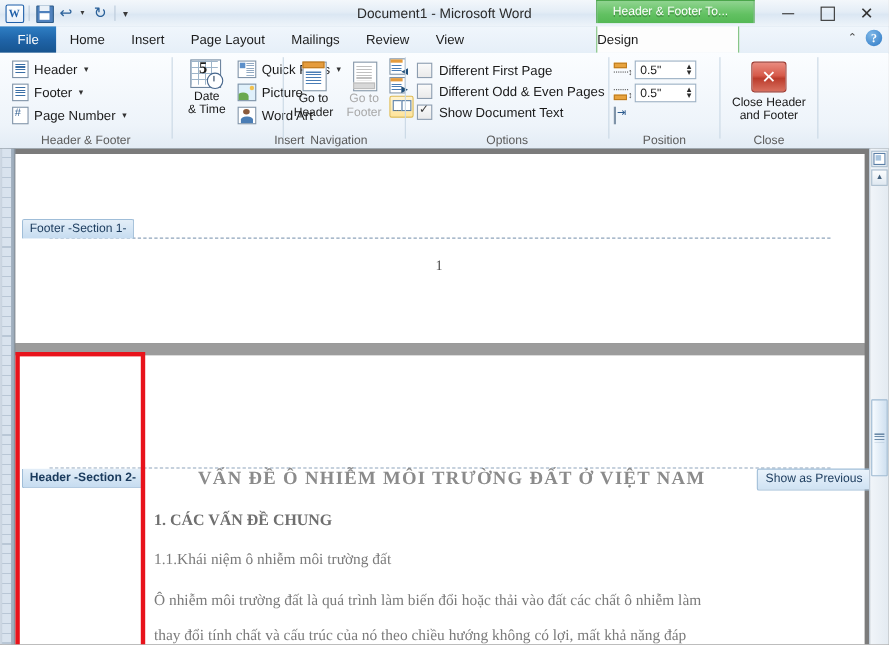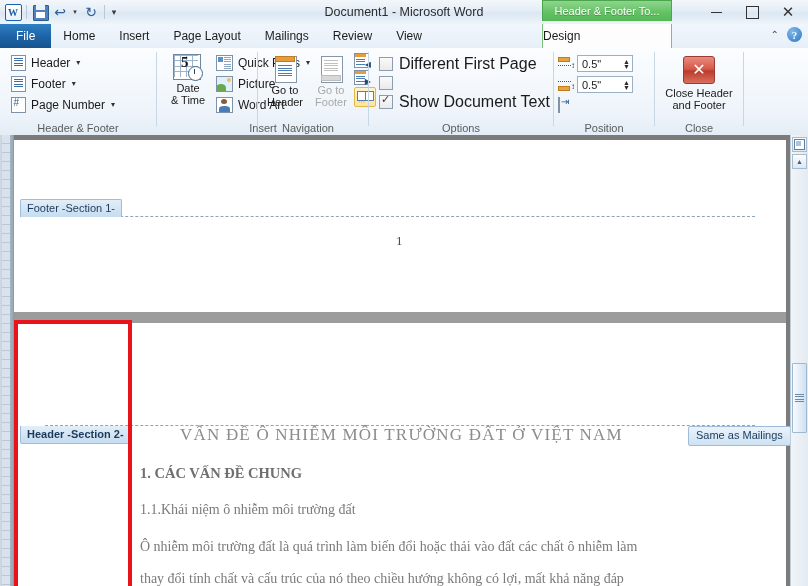--- a/index.html
+++ b/index.html
@@ -35,25 +35,25 @@
   .undo-ico,.redo-ico{font-size:14px;color:#2a6099;font-family:"DejaVu Sans",sans-serif;line-height:1;}
   .redo-ico{color:#2a6099;}
   .caret-sm{font-size:7px;color:#3a3a3a;margin-left:-1px;}
   .title-text{
     position:absolute;left:0;top:0;width:808px;height:24px;line-height:24px;
     text-align:center;font-size:12.5px;color:#2b2b2b;
     font-family:"Liberation Sans",sans-serif;
   }
   .ctx-tab{
     position:absolute;left:542px;top:0px;width:128px;height:20px;line-height:20px;
-    text-align:center;font-size:11px;color:#ffffff;
+    text-align:left;font-size:11px;color:#ffffff;
     background:linear-gradient(to bottom,#8fd48f 0%,#62c162 60%,#55b855 100%);
     border:1px solid #4aa64a;border-bottom:none;
     text-shadow:0 1px 0 rgba(0,0,0,.25);
-    white-space:nowrap;overflow:hidden;
+    white-space:nowrap;overflow:hidden;padding-left:14px;
   }
   .wbtns{position:absolute;right:2px;top:0px;display:flex;height:24px;align-items:center;}
   .wbtn{width:36px;height:22px;display:flex;align-items:center;justify-content:center;color:#333;font-size:13px;}
   .wbtn.min span{display:block;width:11px;height:1px;background:#333;}
   .wbtn.max span{display:block;width:11px;height:11px;border:1.4px solid #333;}
   .wbtn.close{font-size:15px;font-family:"DejaVu Sans",sans-serif;}
 
   
   .tabrow{
     position:absolute;left:0;top:24px;width:808px;height:24px;
@@ -149,21 +149,21 @@
     width:20px;height:18px;border:1px solid #e0b94a;border-radius:2px;
     background:linear-gradient(to bottom,#fff3cf,#ffe49a);
     position:relative;
   }
   .linkprev .l1,.linkprev .l2{position:absolute;top:3px;width:7px;height:8px;background:#fff;border:1px solid #5b7fa6;}
   .linkprev .l1{left:2px;}
   .linkprev .l2{left:10px;}
   .linkprev .dots{position:absolute;left:3px;bottom:1px;font-size:7px;color:#8a6d1a;letter-spacing:1px;line-height:6px;}
 
   
-  .cb-row{display:flex;align-items:center;gap:6px;height:19px;font-size:16px;color:#1a1a1a;white-space:nowrap;text-align:center;}
+  .cb-row{display:flex;align-items:center;gap:6px;height:19px;font-size:12px;color:#1a1a1a;white-space:nowrap;text-align:center;}
   .cb{width:12px;height:12px;border:1px solid #8d9daf;background:linear-gradient(to bottom,#fafafa,#eaeaea);position:relative;}
   .cb.checked::after{content:"✓";position:absolute;left:1px;top:-3px;font-size:11px;color:#3a3a3a;font-family:"DejaVu Sans",sans-serif;}
 
   
   .sp-row{display:flex;align-items:center;gap:4px;height:21px;}
   .sp-ico{width:15px;height:14px;position:relative;}
   .sp-ico .blk{position:absolute;left:0;width:12px;height:5px;background:#e8a33d;border:1px solid #bf7d1e;box-sizing:border-box;}
   .sp-ico .dash{position:absolute;left:0;width:13px;height:0;border-top:1px dotted #555;}
   .sp-ico .pl{position:absolute;right:-2px;top:4px;font-size:8px;color:#333;}
   .spin{
@@ -401,20 +401,21 @@
     <div class="gsep" style="left:368px"></div>
 
     <div class="grp" style="left:369px;width:184px">
       <div style="position:absolute;left:10px;top:6px;">
         <div class="cb-row">
           <span class="cb"></span>
           <span>Different First Page</span>
         </div>
         <div class="cb-row">
           <span class="cb"></span>
+          <span>Different Odd &amp; Even Pages</span>
         </div>
         <div class="cb-row">
           <span class="cb checked"></span>
           <span>Show Document Text</span>
         </div>
       </div>
       <div class="gtitle">Options</div>
     </div>
     <div class="gsep" style="left:553px"></div>
 
@@ -479,23 +480,23 @@
     <div class="gapline"></div>
 
     <div class="page page2"></div>
 
     <div class="dashline" style="left:45px;top:81px;width:710px;"></div>
     <div class="secTab" style="left:20px;top:64px;">Footer -Section 1-</div>
     <div class="pagenum" style="left:396px;top:98px;">1</div>
 
     <div class="dashline" style="left:45px;top:290px;width:710px;"></div>
     <div class="secTab bottom" style="left:20px;top:291px;">Header -Section 2-</div>
-    <div class="sameasprev" style="left:688px;top:291px;">Same as Mailings</div>
-
-    <div class="doctitle" style="left:180px;top:290px;">VẤN ĐỀ Ô NHIỄM MÔI TRƯỜNG ĐẤT Ở VIỆT NAM</div>
+    <div class="sameasprev" style="left:688px;top:291px;">Show as Previous</div>
+
+    <div class="doctitle" style="left:180px;top:290px;font-weight:bold;">VẤN ĐỀ Ô NHIỄM MÔI TRƯỜNG ĐẤT Ở VIỆT NAM</div>
     <div class="h1" style="left:140px;top:330px;">1. CÁC VẤN ĐỀ CHUNG</div>
     <div class="p" style="left:140px;top:367px;">1.1.Khái niệm ô nhiễm môi trường đất</div>
     <div class="p" style="left:140px;top:436px;">thay đổi tính chất và cấu trúc của nó theo chiều hướng không có lợi, mất khả năng đáp</div>
     <div class="p" style="left:140px;top:404px;">Ô nhiễm môi trường đất là quá trình làm biến đổi hoặc thải vào đất các chất ô nhiễm làm</div>
 
     <div class="redbox"></div>
   </div>
 
   <div class="vscroll">
     <div class="vs-obj" style="top:2px">

